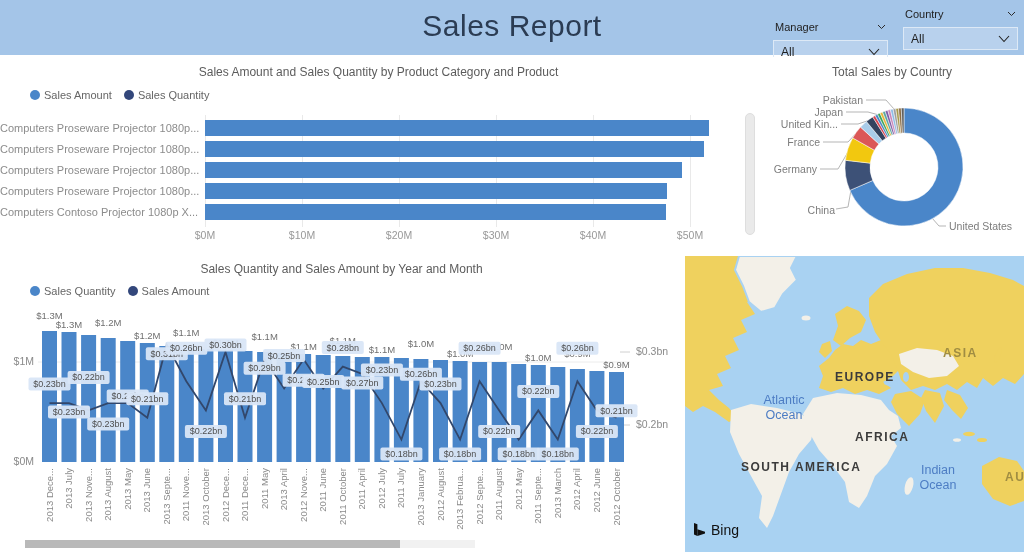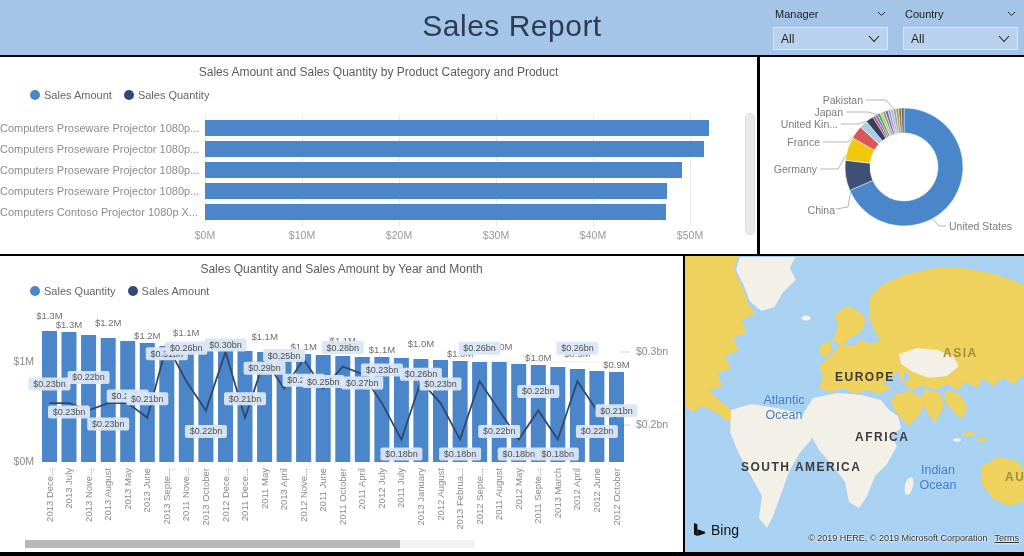--- a/index.html
+++ b/index.html
@@ -1,25 +1,25 @@
 <!DOCTYPE html>
 <html><head>
 <meta charset="utf-8">
 <style>
   * { margin:0; padding:0; box-sizing:border-box; }
   html,body { width:1024px; height:556px; overflow:hidden; background:#e7e7e7;
               font-family:"Liberation Sans", sans-serif; }
-  .stage { position:relative; width:1024px; height:556px; background:#000000; }
+  .stage { position:relative; width:1024px; height:556px; background:#ffffff; }
 
   
   .hdr { position:absolute; left:0; top:0; width:1024px; height:55px; background:#A4C5E8; }
   .hdr-title { position:absolute; left:0; right:0; top:9px; text-align:center;
                font-size:30px; font-weight:300; letter-spacing:.5px; color:#2B3C53; }
   .slicer { position:absolute; top:4px; width:115px; }
-  .slicer-0 { left:773px; } .slicer-1 { left:903px; }
+  .slicer-0 { left:773px;margin-top:13px; } .slicer-1 { left:903px; }
   .slicer-head { height:19px; display:flex; align-items:center; justify-content:space-between;
                  font-size:11px; color:#222; padding:0 2px; }
   .slicer-box { margin-top:4px; height:23px; border:1px solid #dde9f6; background:rgba(255,255,255,.22);
                 display:flex; align-items:center; justify-content:space-between;
                 padding:0 7px; font-size:12px; color:#1f1f1f; cursor:pointer; }
 
   
   .panel { position:absolute; background:#fff; }
   .product-panel { left:0; top:57px; width:757px; height:197px; }
   .donut-panel   { left:760px; top:57px; width:264px; height:197px; }
@@ -134,20 +134,21 @@
         <div class="hbar" style="top: 105px; width: 477.24px;"></div>
         <div class="cat-label" style="top: 126px;">Computers Proseware Projector 1080p...</div>
         <div class="hbar" style="top: 126px; width: 461.72px;"></div>
         <div class="cat-label" style="top: 147px;">Computers Contoso Projector 1080p X...</div>
         <div class="hbar" style="top: 147px; width: 460.75px;"></div>
       </div>
     <div class="vscroll"></div>
   </div>
 
   <div class="panel donut-panel">
+    <div class="chart-title" style="top:8px;">Total Sales by Country</div>
     <svg id="donut-svg" width="264" height="197" style="position:absolute; left:0; top:0;">
       <g stroke="#b5b5b5" stroke-width="1" fill="none">
         <polyline points="106,43 126,43 134,52"></polyline>
         <polyline points="86,55 108,55 119,58"></polyline>
         <polyline points="81,67 98,67 110,63"></polyline>
         <polyline points="63,85 88,85 101,71"></polyline>
         <polyline points="60,112 78,112 88,95"></polyline>
         <polyline points="76,152 88,150 91,133"></polyline>
         <polyline points="186,169 179,169 172,161"></polyline>
       </g>
@@ -447,18 +448,14 @@
       <div>Indian</div>
       <div>Ocean</div>
     </div>
     <div class="bing">
       <svg width="12" height="14" viewBox="0 0 12 14">
         <polygon points="0,0 3.4,1.2 3.4,13 0,11.4" fill="#111"></polygon>
         <polygon points="3.4,6.2 11,8.8 11,10.6 3.4,13" fill="#111"></polygon>
       </svg>
       <span>Bing</span>
     </div>
-    <div class="attrib">
-      <span>© 2019 HERE, © 2019 Microsoft Corporation</span>
-      <span class="terms">Terms</span>
-    </div>
   </div>
 </div>
 
 </body></html>

